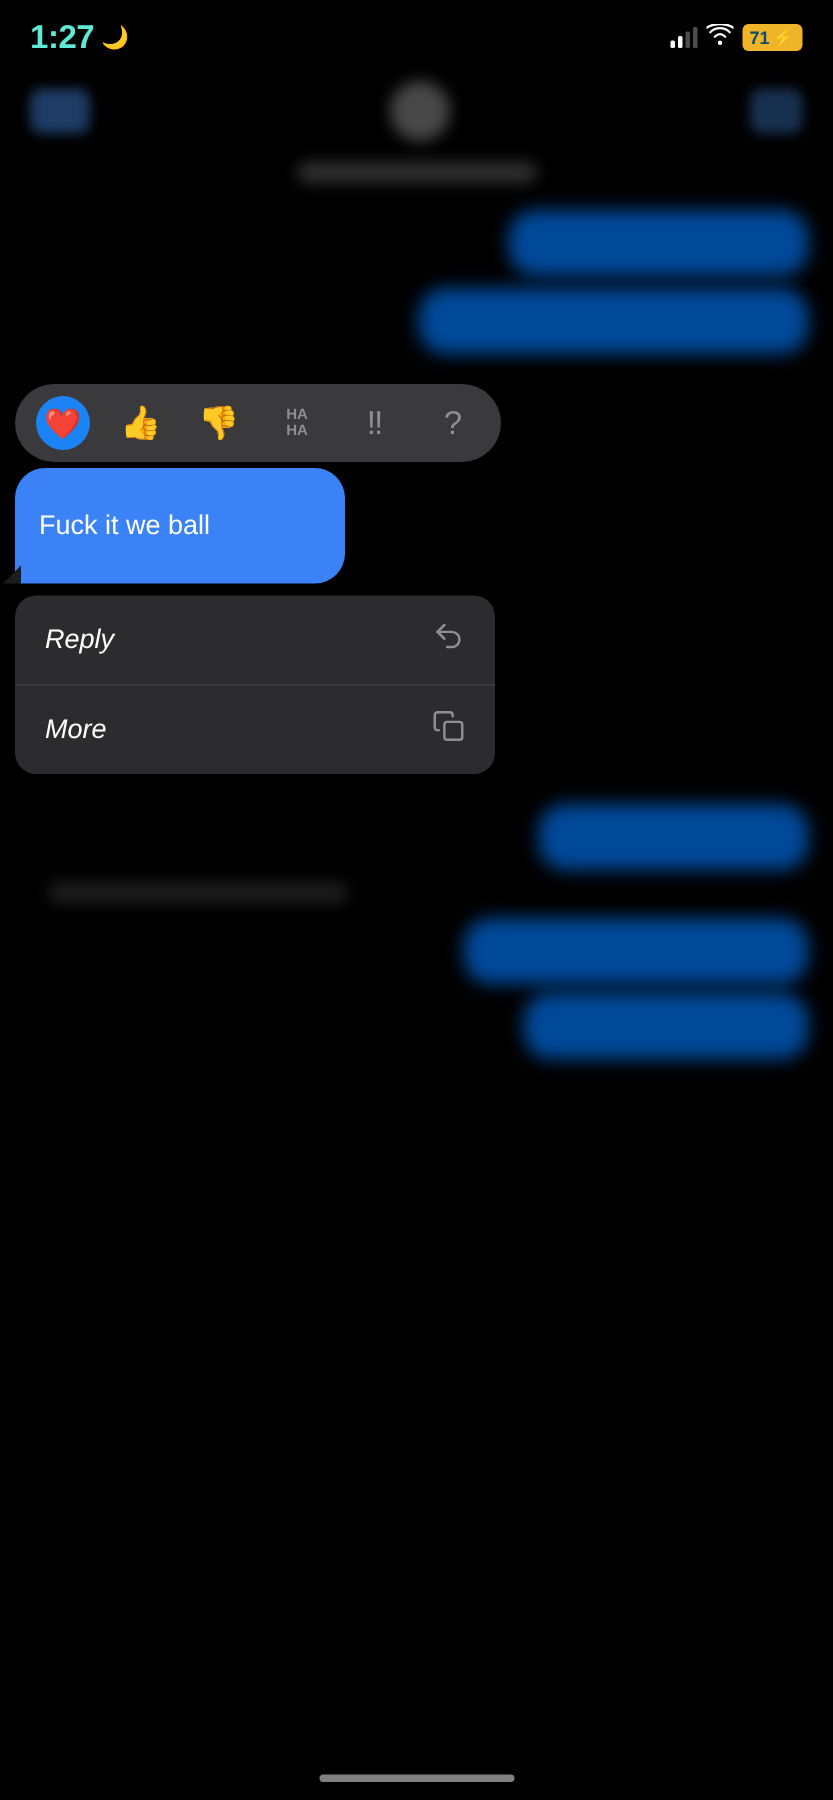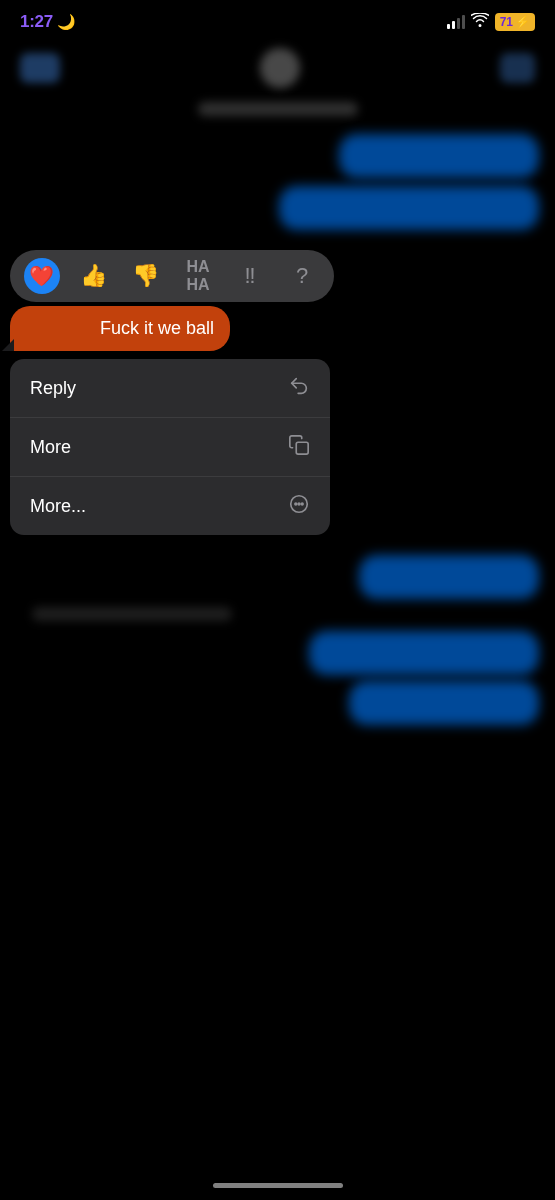--- a/index.html
+++ b/index.html
@@ -18,22 +18,22 @@
     .status-bar {
       display: flex;
       justify-content: space-between;
       align-items: center;
       padding: 12px 20px 6px 20px;
       position: relative;
       z-index: 10;
     }
 
     .status-time {
-      color: #8b5cf6;
-      font-size: 17px;
+      color: #5eead4;
+      font-size: 22px;
       font-weight: 600;
       letter-spacing: -0.3px;
     }
 
     .status-icons {
       display: flex;
       align-items: center;
       gap: 6px;
     }
 
@@ -53,21 +53,21 @@
     .battery-container {
       display: flex;
       align-items: center;
       background: #f0b429;
       border-radius: 4px;
       padding: 2px 5px;
       gap: 2px;
     }
 
     .battery-text {
-      color: #6d28d9;
+      color: #0c4a6e;
       font-size: 12px;
       font-weight: 700;
     }
 
     .battery-bolt {
       color: #000;
       font-size: 12px;
     }
 
     
@@ -168,29 +168,28 @@
       font-size: 20px;
     }
 
     .reaction-item.gray span {
       font-size: 18px;
       color: #8e8e93;
     }
 
     
     .message-bubble-focused {
-      background: #c2410c;
+      background: #3b82f6;
       border-radius: 20px;
       border-bottom-left-radius: 4px;
-      padding: 12px 16px;
+      padding: 28px 16px;
       max-width: 220px;
       margin-left: 10px;
       margin-bottom: 2px;
       position: relative;
-      text-align: right;
     }
 
     .message-bubble-focused::after {
       content: '';
       position: absolute;
       bottom: 0;
       left: -8px;
       width: 0;
       height: 0;
       border-style: solid;
@@ -206,20 +205,21 @@
 
     
     .context-menu {
       background: #2c2c2e;
       border-radius: 14px;
       width: 320px;
       margin-left: 10px;
       margin-top: 8px;
       overflow: hidden;
       box-shadow: 0 10px 40px rgba(0,0,0,0.5);
+      font-style: italic;
     }
 
     .context-menu-item {
       display: flex;
       align-items: center;
       justify-content: space-between;
       padding: 16px 20px;
       cursor: pointer;
       border-bottom: 1px solid rgba(255,255,255,0.08);
     }
@@ -322,21 +322,21 @@
     <div class="reaction-item active">
       <span>❤️</span>
     </div>
     <div class="reaction-item gray">
       <span style="font-size:22px; color:#8e8e93;">👍</span>
     </div>
     <div class="reaction-item gray">
       <span style="font-size:22px; color:#8e8e93;">👎</span>
     </div>
     <div class="reaction-item gray">
-      <span style="font-size:16px; color:#8e8e93; font-weight:700; line-height:1.1; text-align:center;">HA<br>HA</span>
+      <span style="font-size:10px; color:#8e8e93; font-weight:700; line-height:1.1; text-align:center;">HA<br>HA</span>
     </div>
     <div class="reaction-item gray">
       <span style="font-size:22px; color:#8e8e93;">‼</span>
     </div>
     <div class="reaction-item gray">
       <span style="font-size:22px; color:#8e8e93; font-weight:500;">?</span>
     </div>
   </div>
 
   <div class="message-bubble-focused">
@@ -359,31 +359,20 @@
       <span class="context-menu-label">More</span>
       <span>
         <svg class="icon-svg" viewBox="0 0 24 24" stroke="#8e8e93">
           <rect x="9" y="9" width="13" height="13" rx="2"></rect>
           <path d="M5 15H4a2 2 0 01-2-2V4a2 2 0 012-2h9a2 2 0 012 2v1"></path>
         </svg>
       </span>
     </div>
 
 
-    <div class="context-menu-item">
-      <span class="context-menu-label">More...</span>
-      <span>
-        <svg class="icon-svg" viewBox="0 0 24 24" stroke="#8e8e93">
-          <circle cx="12" cy="12" r="9"></circle>
-          <circle cx="8.5" cy="12" r="1" fill="#8e8e93"></circle>
-          <circle cx="12" cy="12" r="1" fill="#8e8e93"></circle>
-          <circle cx="15.5" cy="12" r="1" fill="#8e8e93"></circle>
-        </svg>
-      </span>
-    </div>
 
   </div>
 
   <div style="margin-top: 20px; padding: 0 16px;">
     <div class="bubble-row right" style="margin-bottom: 8px;">
       <div class="blur-bubble" style="width: 180px; height: 44px;"></div>
     </div>
 
     <div class="blurred-text" style="width:200px;"></div>
 

